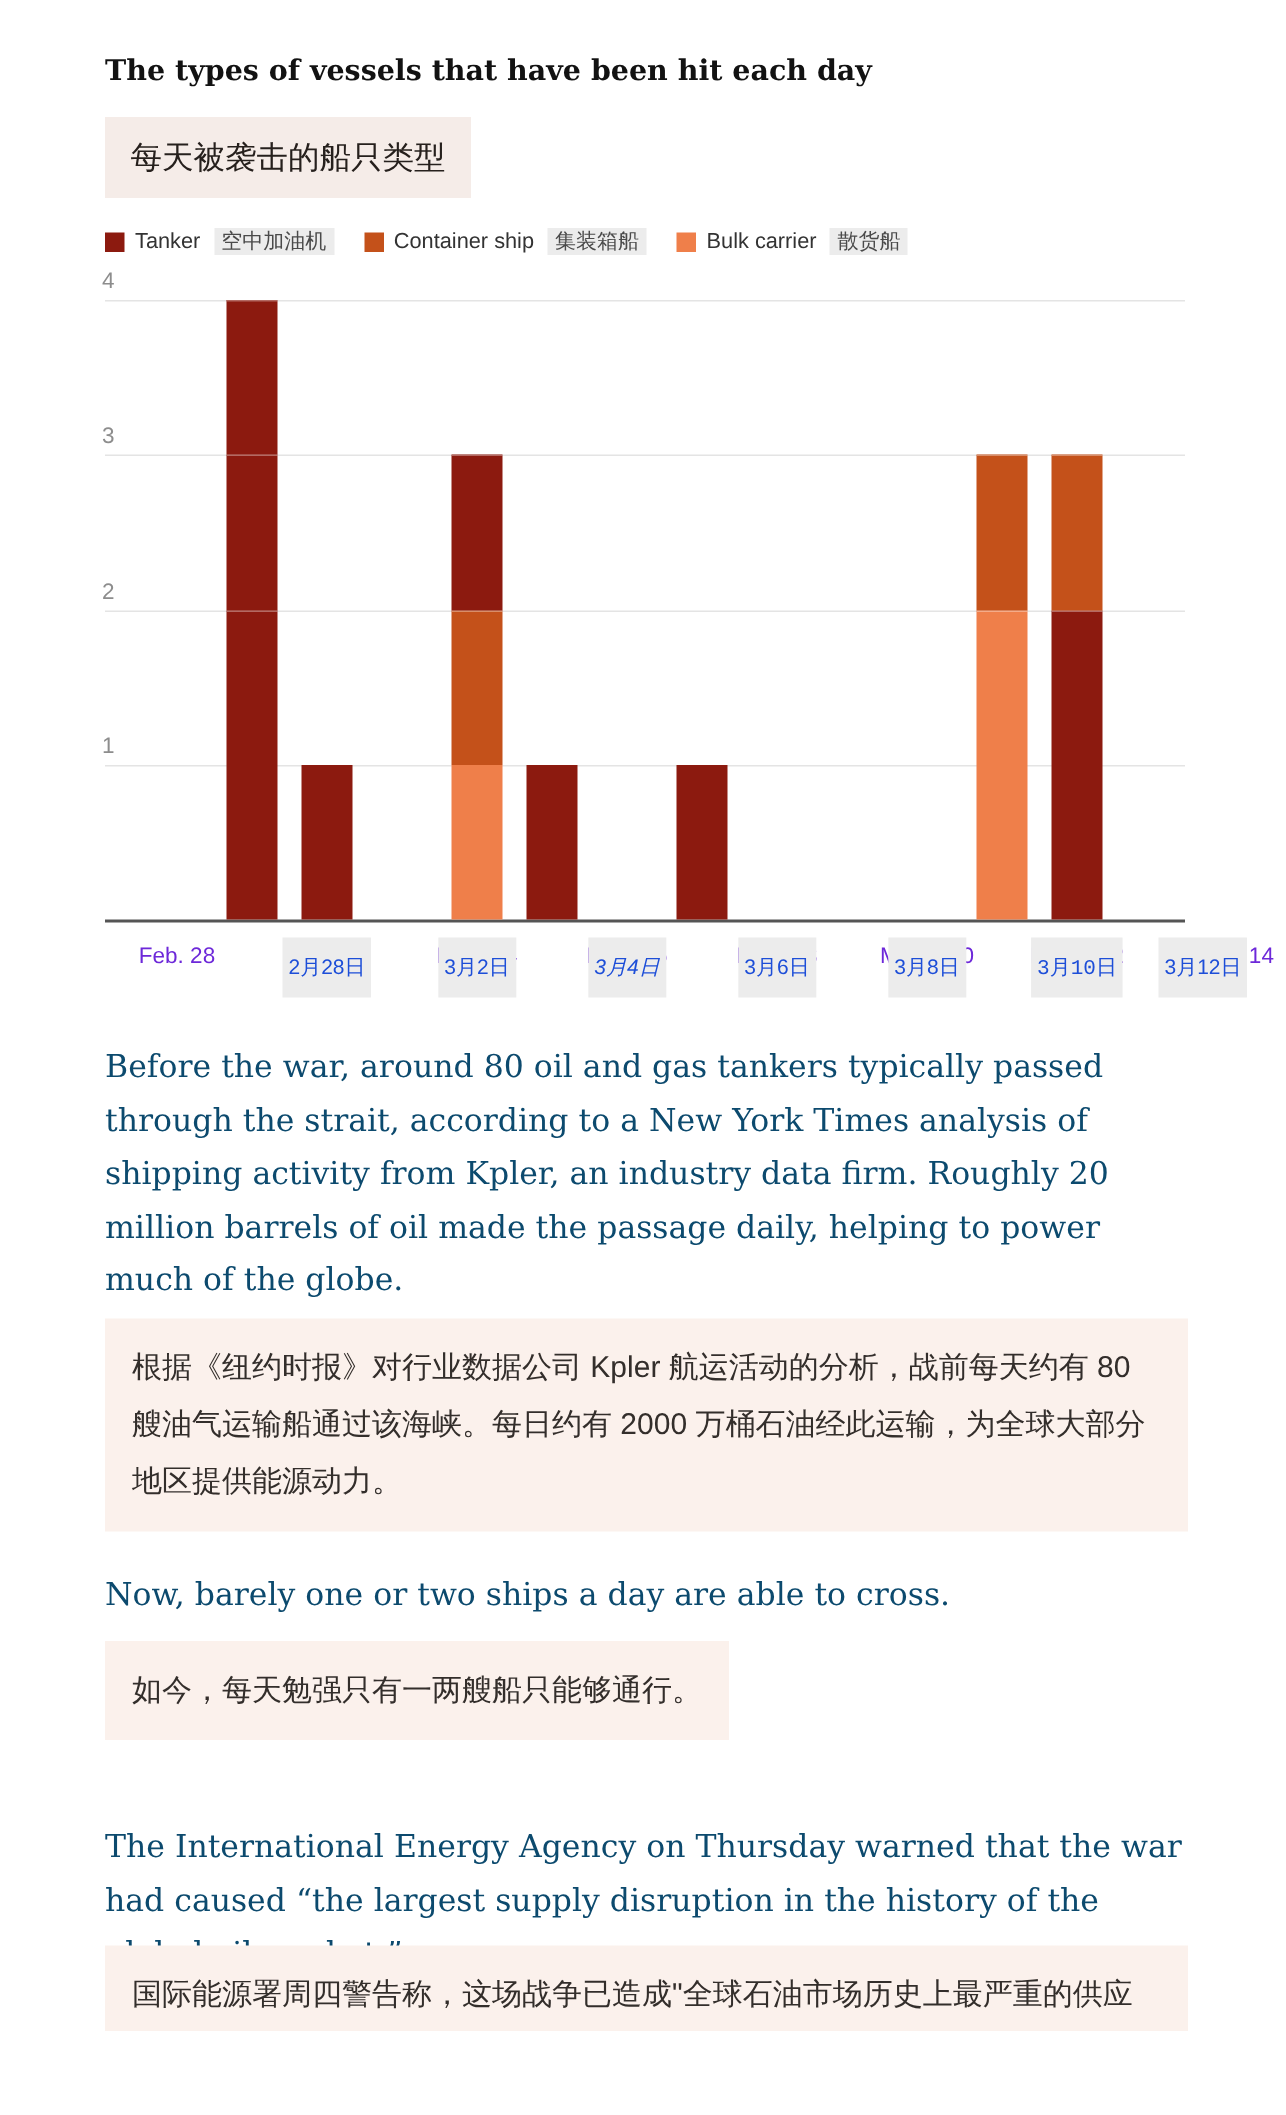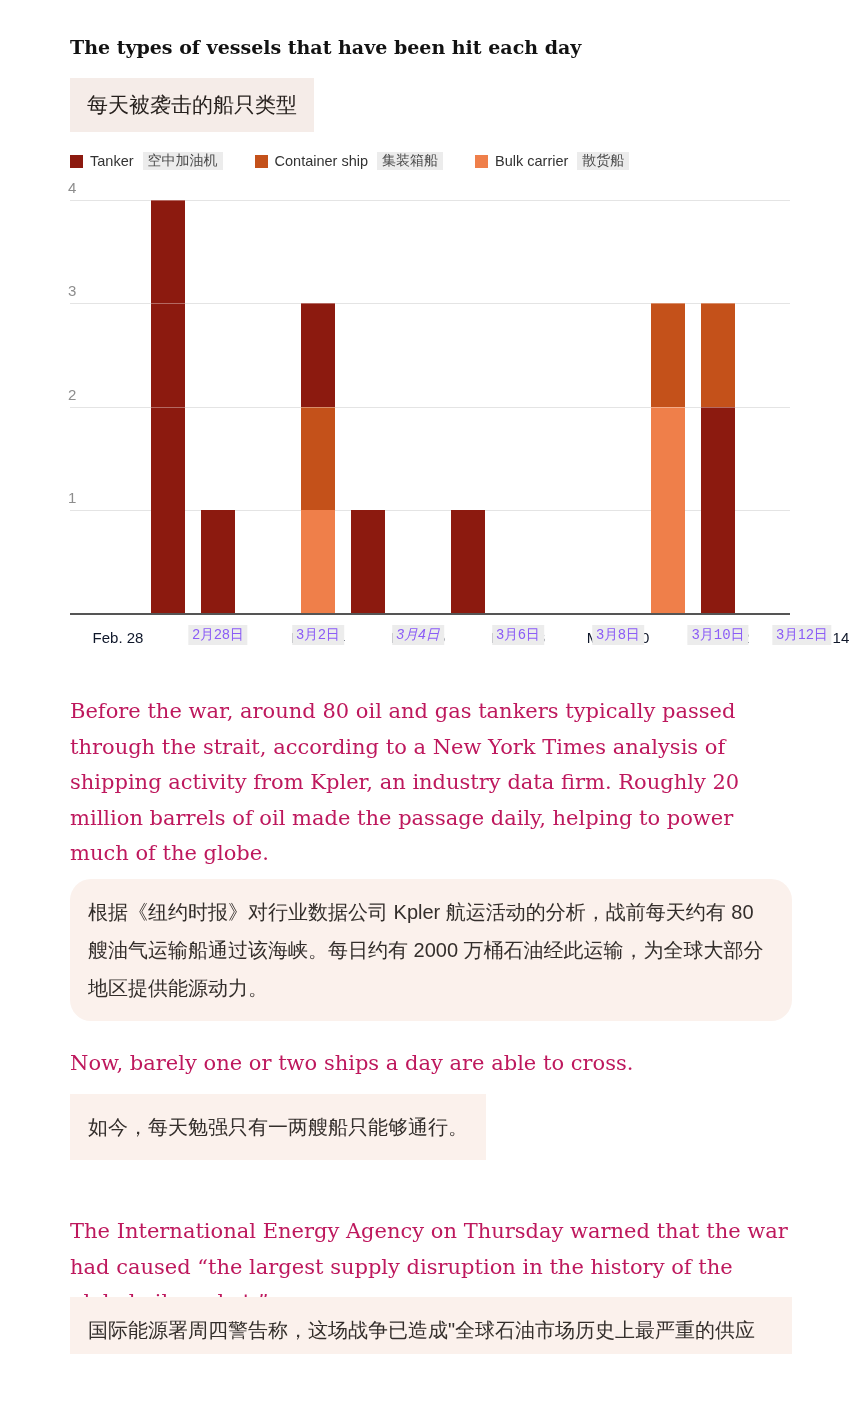--- a/index.html
+++ b/index.html
@@ -6,42 +6,42 @@
   html,body { background:#ffffff; }
   .page { position:relative; width:857px; height:1354px; background:#fff; overflow:hidden;
           font-family:"Liberation Sans", sans-serif; }
 
   .chart-title-en { position:absolute; left:70px; top:36px;
     font-family:"DejaVu Serif", serif; font-weight:700; font-size:19px; color:#121212; }
 
   .title-zh { position:absolute; left:70px; top:78px; background:#f5ece8;
     padding:13px 17px; font-size:21px; color:#26201d; white-space:nowrap; }
 
-  .legend { position:absolute; left:70px; top:152px; display:flex; align-items:flex-start; gap:32px; font-size:14.5px; }
+  .legend { position:absolute; left:70px; top:152px; display:flex; align-items:flex-start; gap:20px; font-size:14.5px; }
   .legend-item { display:flex; align-items:center; }
   .swatch { width:13px; height:13px; margin-right:7px; flex:none; }
   .legend-en { color:#333; }
   .legend-zh { margin-left:9px; background:#ececec; color:#4a4a4a; padding:0 5px; font-size:14px; white-space:nowrap; }
 
   .chart { position:absolute; left:70px; top:185px; width:787px; height:485px; }
   .gridline { position:absolute; left:0; width:720px; height:1px; background:#e4e4e4; }
   .baseline { position:absolute; left:0; top:428px; width:720px; height:1.5px; background:#555; }
   .ylabel  { position:absolute; left:-2px; width:26px; font-size:15px; color:#8d8d8d; }
   .bar-unit { position:absolute; }
-  .xtick-en { position:absolute; top:444px; transform:translateX(-50%); font-size:15px; color:#0f172a; white-space:nowrap; }
-  .xtick-zh { position:absolute; top:440px; transform:translateX(-50%); font-size:14px; color:#8b5cf6;
-              background:#ececec; padding:1px 4px; white-space:nowrap; }
+  .xtick-en { position:absolute; top:444px; transform:translateX(-50%); font-size:15px; color:#6d28d9; white-space:nowrap; }
+  .xtick-zh { position:absolute; top:440px; transform:translateX(-50%); font-size:14px; color:#1d4ed8;
+              background:#ececec; padding:11px 4px; white-space:nowrap; }
 
   .para-en { position:absolute; left:70px; width:724px;
-    font-family:"DejaVu Serif", serif; font-size:21px; line-height:35.5px; color:#be185d; }
+    font-family:"DejaVu Serif", serif; font-size:21px; line-height:35.5px; color:#0c4a6e; }
   .p1 { top:694px; } .p2 { top:1046px; } .p3 { top:1178px;margin-top:36px; }
 
   .zh-para { position:absolute; left:70px; max-width:722px; width:fit-content;
     background:#fbf1ec; padding:14px 18px; font-size:20px; line-height:38px; color:#332e2b; }
-  .p1zh { top:879px;border-radius:21px; } .p2zh { top:1094px; } .p3zh { top:1297px; }
+  .p1zh { top:879px; } .p2zh { top:1094px; } .p3zh { top:1297px; }
 
   .blue-strip { position:absolute; left:70px; top:1402px; width:488px; height:8px; background:#2d7fd0; }
 </style>
 </head>
 <body>
 
 <div class="page">
 
   <h2 class="chart-title-en">The types of vessels that have been hit each day</h2>
 

